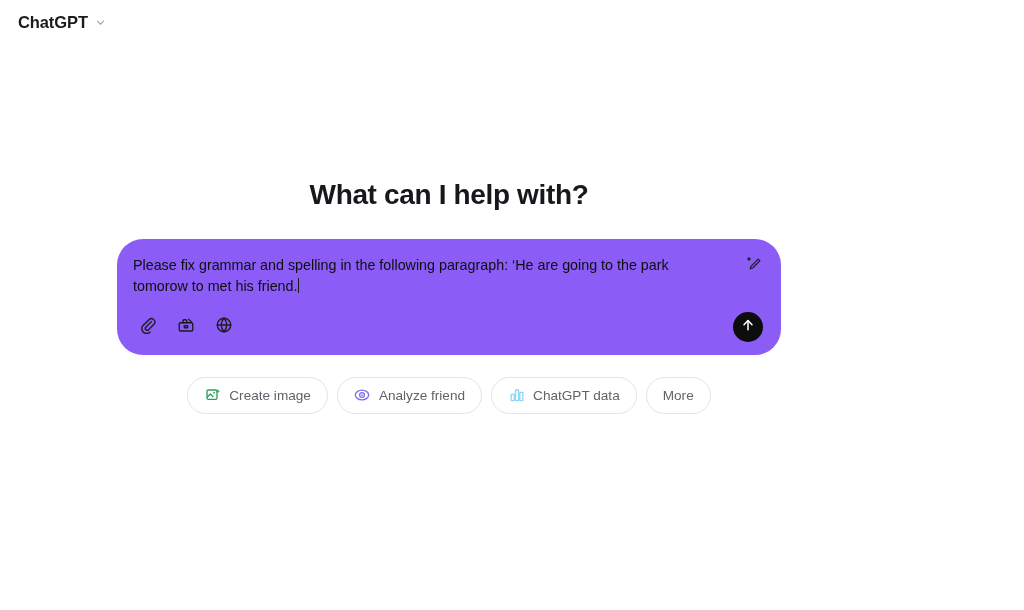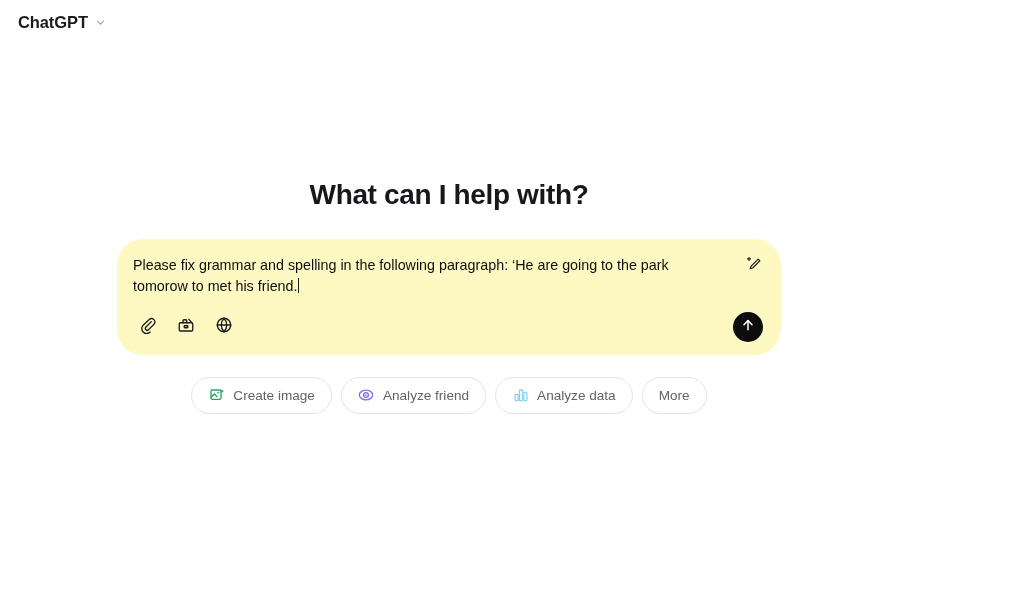--- a/index.html
+++ b/index.html
@@ -67,21 +67,21 @@
     color: #16181c;
     letter-spacing: -0.35px;
     margin-bottom: 28px;
     text-align: center;
   }
 
   
   .composer {
     position: relative;
     width: 664px;
-    background: #fef9c3;
+    background: #8b5cf6;
     border-radius: 26px;
     padding: 16px 18px 12px 16px;
   }
 
   .composer-text {
     font-size: 14.3px;
     line-height: 21px;
     color: #0e0e0e;
     padding-right: 42px;
     white-space: pre-wrap;
@@ -284,21 +284,21 @@
       </button>
 
       <button class="chip">
         <span class="chip-icon">
           <svg width="16" height="16" viewBox="0 0 24 24" fill="none" stroke="#8fd3f4" stroke-width="2" stroke-linecap="round" stroke-linejoin="round">
             <rect x="3.2" y="11" width="4.6" height="9.5" rx="1"></rect>
             <rect x="9.7" y="4.5" width="4.6" height="16" rx="1"></rect>
             <rect x="16.2" y="8" width="4.6" height="12.5" rx="1"></rect>
           </svg>
         </span>
-        <span class="chip-label">Analyze data</span>
+        <span class="chip-label">ChatGPT data</span>
       </button>
 
       <button class="chip">
         <span class="chip-label">More</span>
       </button>
 
     </div>
   </div>
 </div>
 

